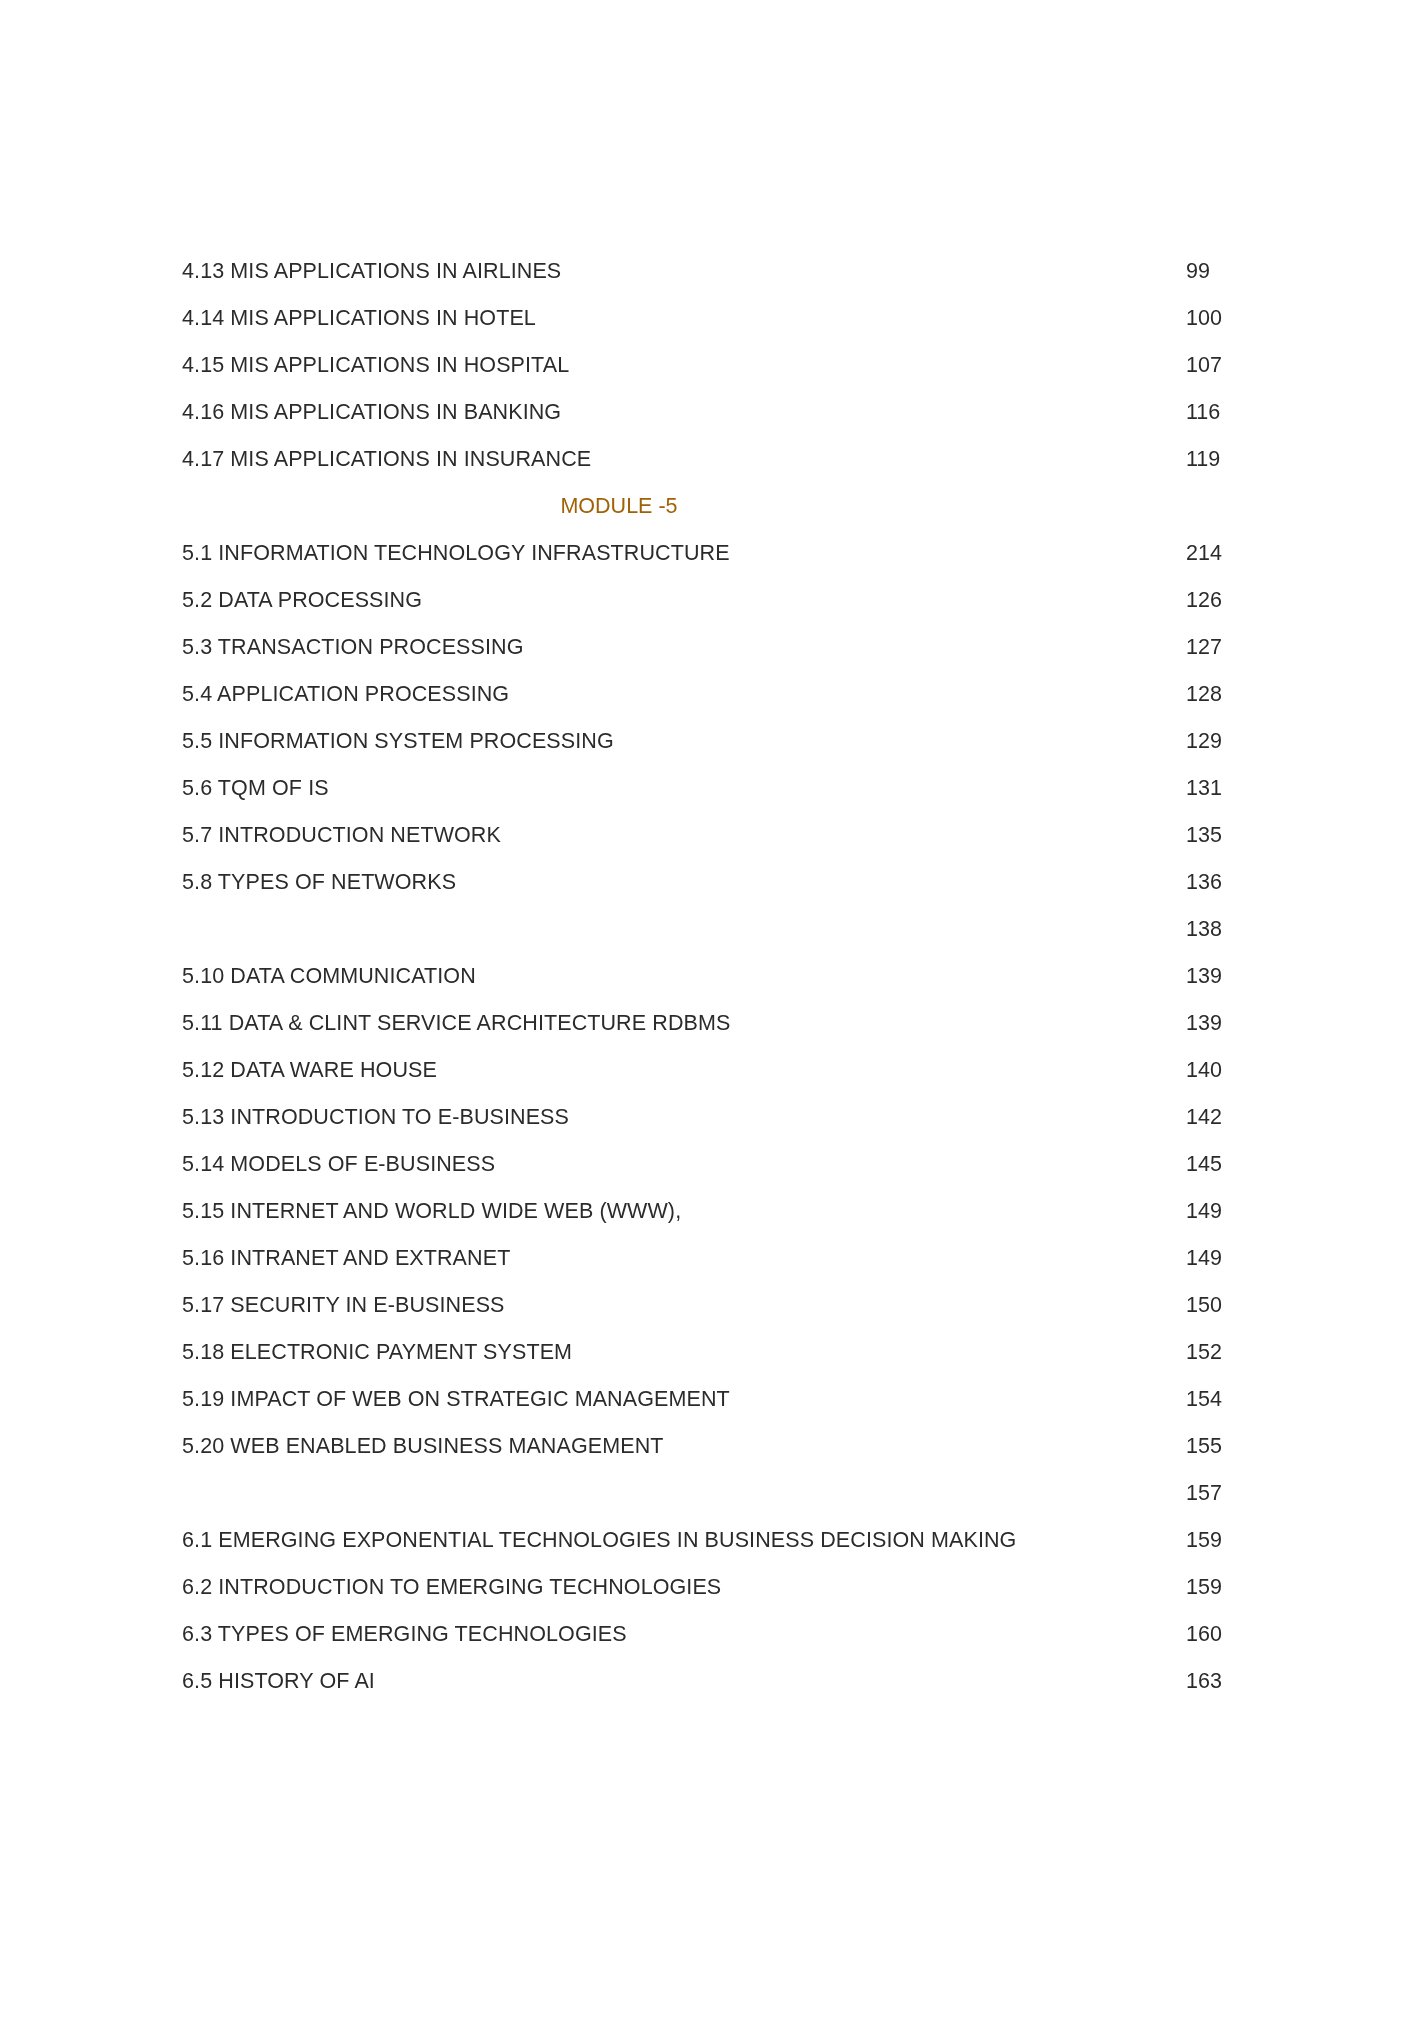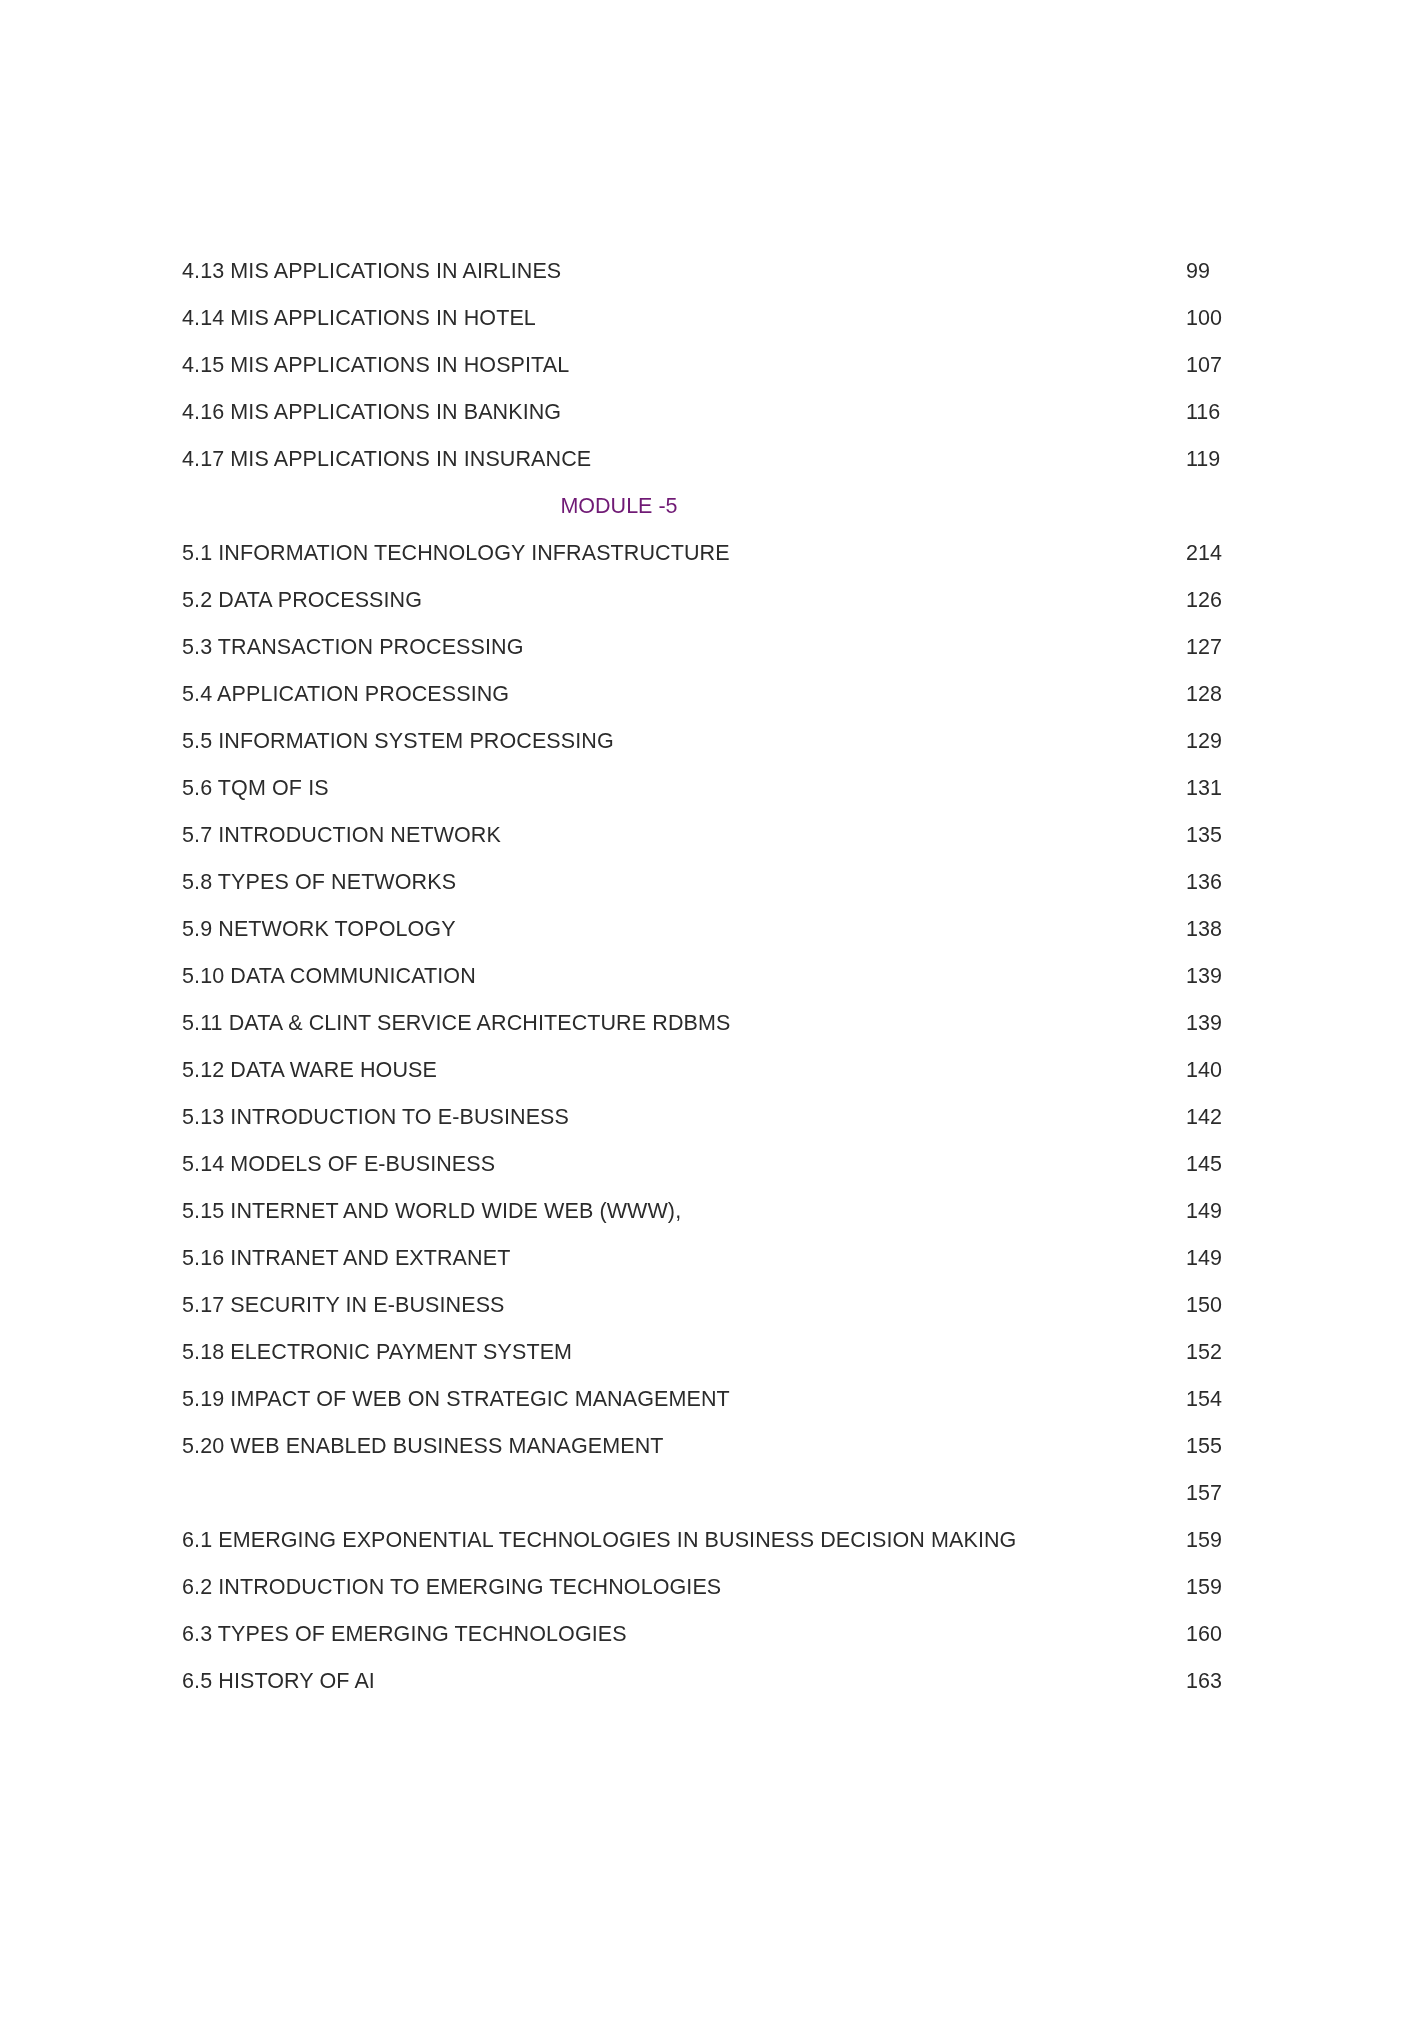--- a/index.html
+++ b/index.html
@@ -54,21 +54,21 @@
   }
   
   .module-row {
     height: 47px;
     line-height: 47px;
     text-align: center;
     white-space: nowrap;
   }
   .module-label {
     font-size: 21.5px;
-    color: #701a75;
+    color: #a16207;
     
     padding-right: 190px;
   }
   
   .toc-row.wide .toc-spacer {
     min-width: 20px;
   }
 </style>
 </head>
 <body>
@@ -135,21 +135,20 @@
         <span class="toc-title">5.7 INTRODUCTION NETWORK</span>
         <span class="toc-spacer"></span>
         <span class="toc-page">135</span>
       </div>
       <div class="toc-row">
         <span class="toc-title">5.8 TYPES OF NETWORKS</span>
         <span class="toc-spacer"></span>
         <span class="toc-page">136</span>
       </div>
       <div class="toc-row">
-        <span class="toc-title">5.9 NETWORK TOPOLOGY</span>
         <span class="toc-spacer"></span>
         <span class="toc-page">138</span>
       </div>
       <div class="toc-row">
         <span class="toc-title">5.10 DATA COMMUNICATION</span>
         <span class="toc-spacer"></span>
         <span class="toc-page">139</span>
       </div>
       <div class="toc-row">
         <span class="toc-title">5.11 DATA &amp; CLINT SERVICE ARCHITECTURE RDBMS</span>

